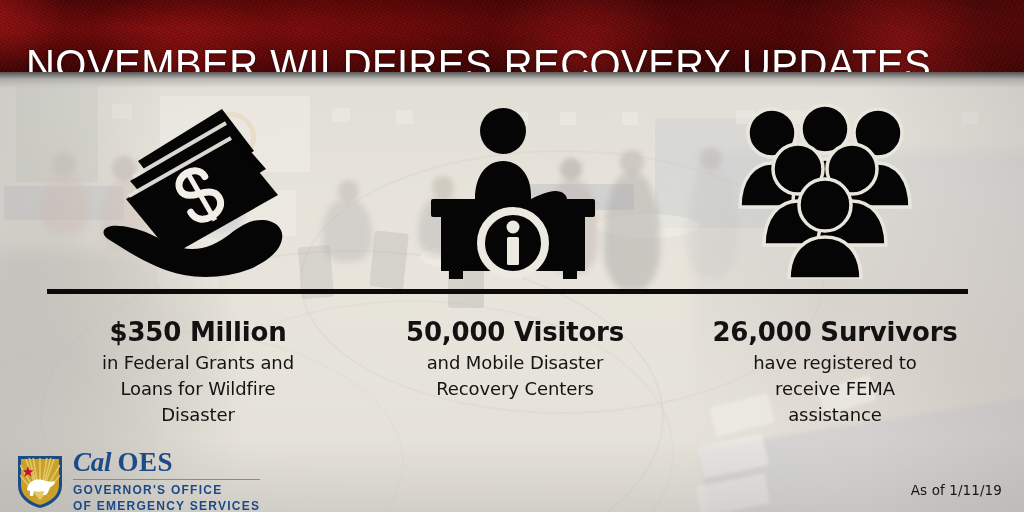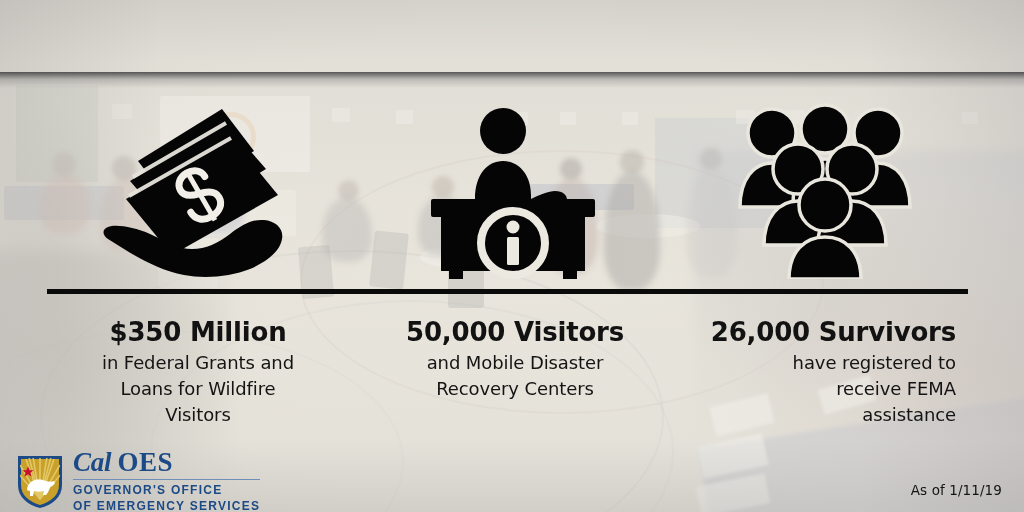--- a/index.html
+++ b/index.html
@@ -265,21 +265,21 @@
     width: 1024px;
   }
   .stat-col {
     position: absolute;
     top: 0;
     text-align: center;
     color: #111111;
   }
   .stat-col.c1 { left: 42px;  width: 312px; }
   .stat-col.c2 { left: 356px; width: 318px; }
-  .stat-col.c3 { left: 656px; width: 300px; text-align: right; }
+  .stat-col.c3 { left: 685px; width: 300px; }
 
   .stat-headline {
     font-family: "DejaVu Sans", sans-serif;
     font-size: 26px;
     font-weight: 700;
     line-height: 1.28;
     letter-spacing: -0.2px;
     margin: 12px 0 1px 0;
     color: #121212;
   }
@@ -418,20 +418,25 @@
     <div class="paper" style="left:698px; top:480px; width:70px; height:30px; transform:rotate(-11deg);"></div>
     <div class="paper" style="left:820px; top:382px; width:54px; height:26px; transform:rotate(-16deg);"></div>
 
     <div class="fg-left"></div>
     <div class="fg-left-2"></div>
 
     <div class="photo-wash"></div>
     <div class="photo-vignette"></div>
   </div>
 
+  <div class="banner">
+    <div class="banner-texture"></div>
+    <div class="banner-grain"></div>
+    <h1 class="banner-title">NOVEMBER WILDFIRES RECOVERY UPDATES</h1>
+  </div>
   <div class="banner-shadow"></div>
 
   <div class="icons-row">
 
     <div class="icon-cell c1">
       <span>
         <svg width="196" height="176" viewBox="0 0 196 176" aria-hidden="true">
           <g fill="#050505">
 
             <path d="M38 58 L122 6 L154 48 L70 100 Z"></path>
@@ -542,21 +547,21 @@
   </div>
 
   <div class="divider"></div>
 
   <div class="stats">
 
     <div class="stat-col c1">
       <p class="stat-headline">$350 Million</p>
       <p class="stat-body">in Federal Grants and</p>
       <p class="stat-body">Loans for Wildfire</p>
-      <p class="stat-body">Visitors</p>
+      <p class="stat-body">Disaster</p>
     </div>
 
     <div class="stat-col c2">
       <p class="stat-headline">50,000 Visitors</p>
       <p class="stat-body">and Mobile Disaster</p>
       <p class="stat-body">Recovery Centers</p>
     </div>
 
     <div class="stat-col c3">
       <p class="stat-headline">26,000 Survivors</p>

